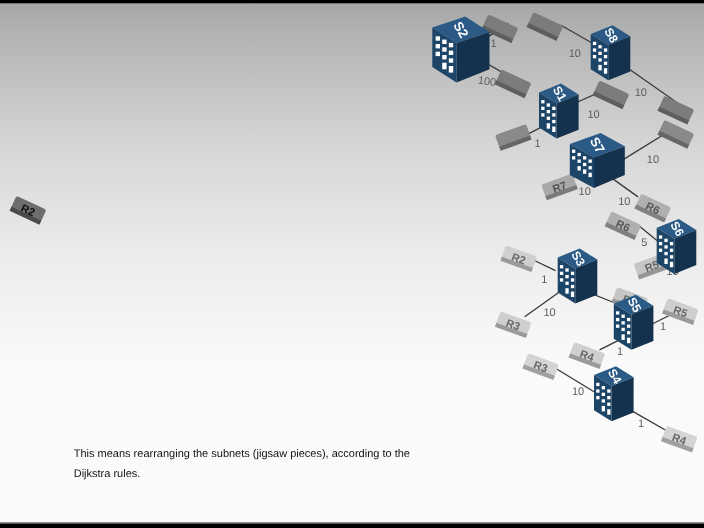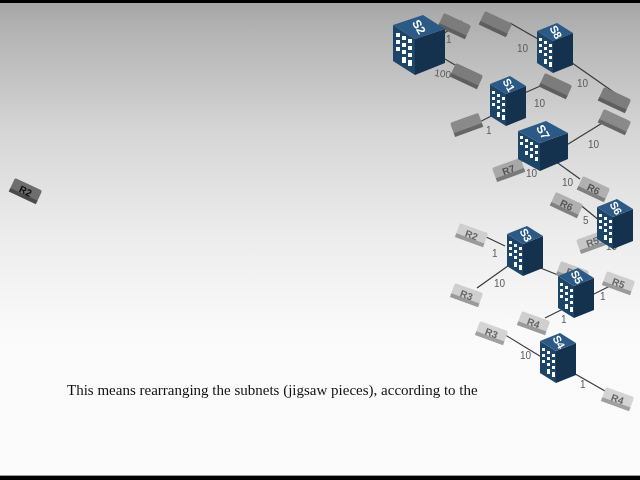--- a/index.html
+++ b/index.html
@@ -5,22 +5,22 @@
   html, body { margin:0; padding:0; }
   body { width:640px; height:480px; position:relative; overflow:hidden; background:#000; font-family:"Liberation Sans", sans-serif; }
   .slide {
     position:absolute; left:0; top:3px; width:640px; height:472px;
     background: linear-gradient(to bottom, #a6a6a6 0px, #b4b4b4 30px, #d6d6d6 130px, #ececec 230px, #fafafa 330px, #fcfbfc 472px);
     overflow:hidden;
   }
   .bottom-line { position:absolute; left:0; top:475px; width:640px; height:1px; background:#9a9a9a; }
   svg.net { position:absolute; left:0; top:0; width:640px; height:472px; }
   .caption {
-    position:absolute; left:67px; top:378px; width:480px;
-    font-size:15px; line-height:19px; color:#111;font-family:Liberation Serif, serif;
+    position:absolute; left:67px; top:400px; width:480px;
+    font-size:10px; line-height:19px; color:#111;
   }
 </style>
 </head>
 <body>
 
 <div class="slide">
   <svg class="net" viewBox="0 0 640 472">
     <defs>
       <g id="win">
         <rect width="4" height="4" fill="#ffffff"></rect>
@@ -323,15 +323,16 @@
           <rect x="7" y="30" width="3" height="3"></rect>
           <rect x="12" y="33" width="3" height="3"></rect>
         <rect x="7" y="36" width="3" height="5"></rect>
           <rect x="12" y="39" width="3" height="5"></rect>
       </g>
     </g>
   </svg>
 
   <div class="caption">
     <div>This means rearranging the subnets (jigsaw pieces), according to the</div>
+    <div>Dijkstra rules.</div>
   </div>
 </div>
 <div class="bottom-line"></div>
 
 </body></html>

